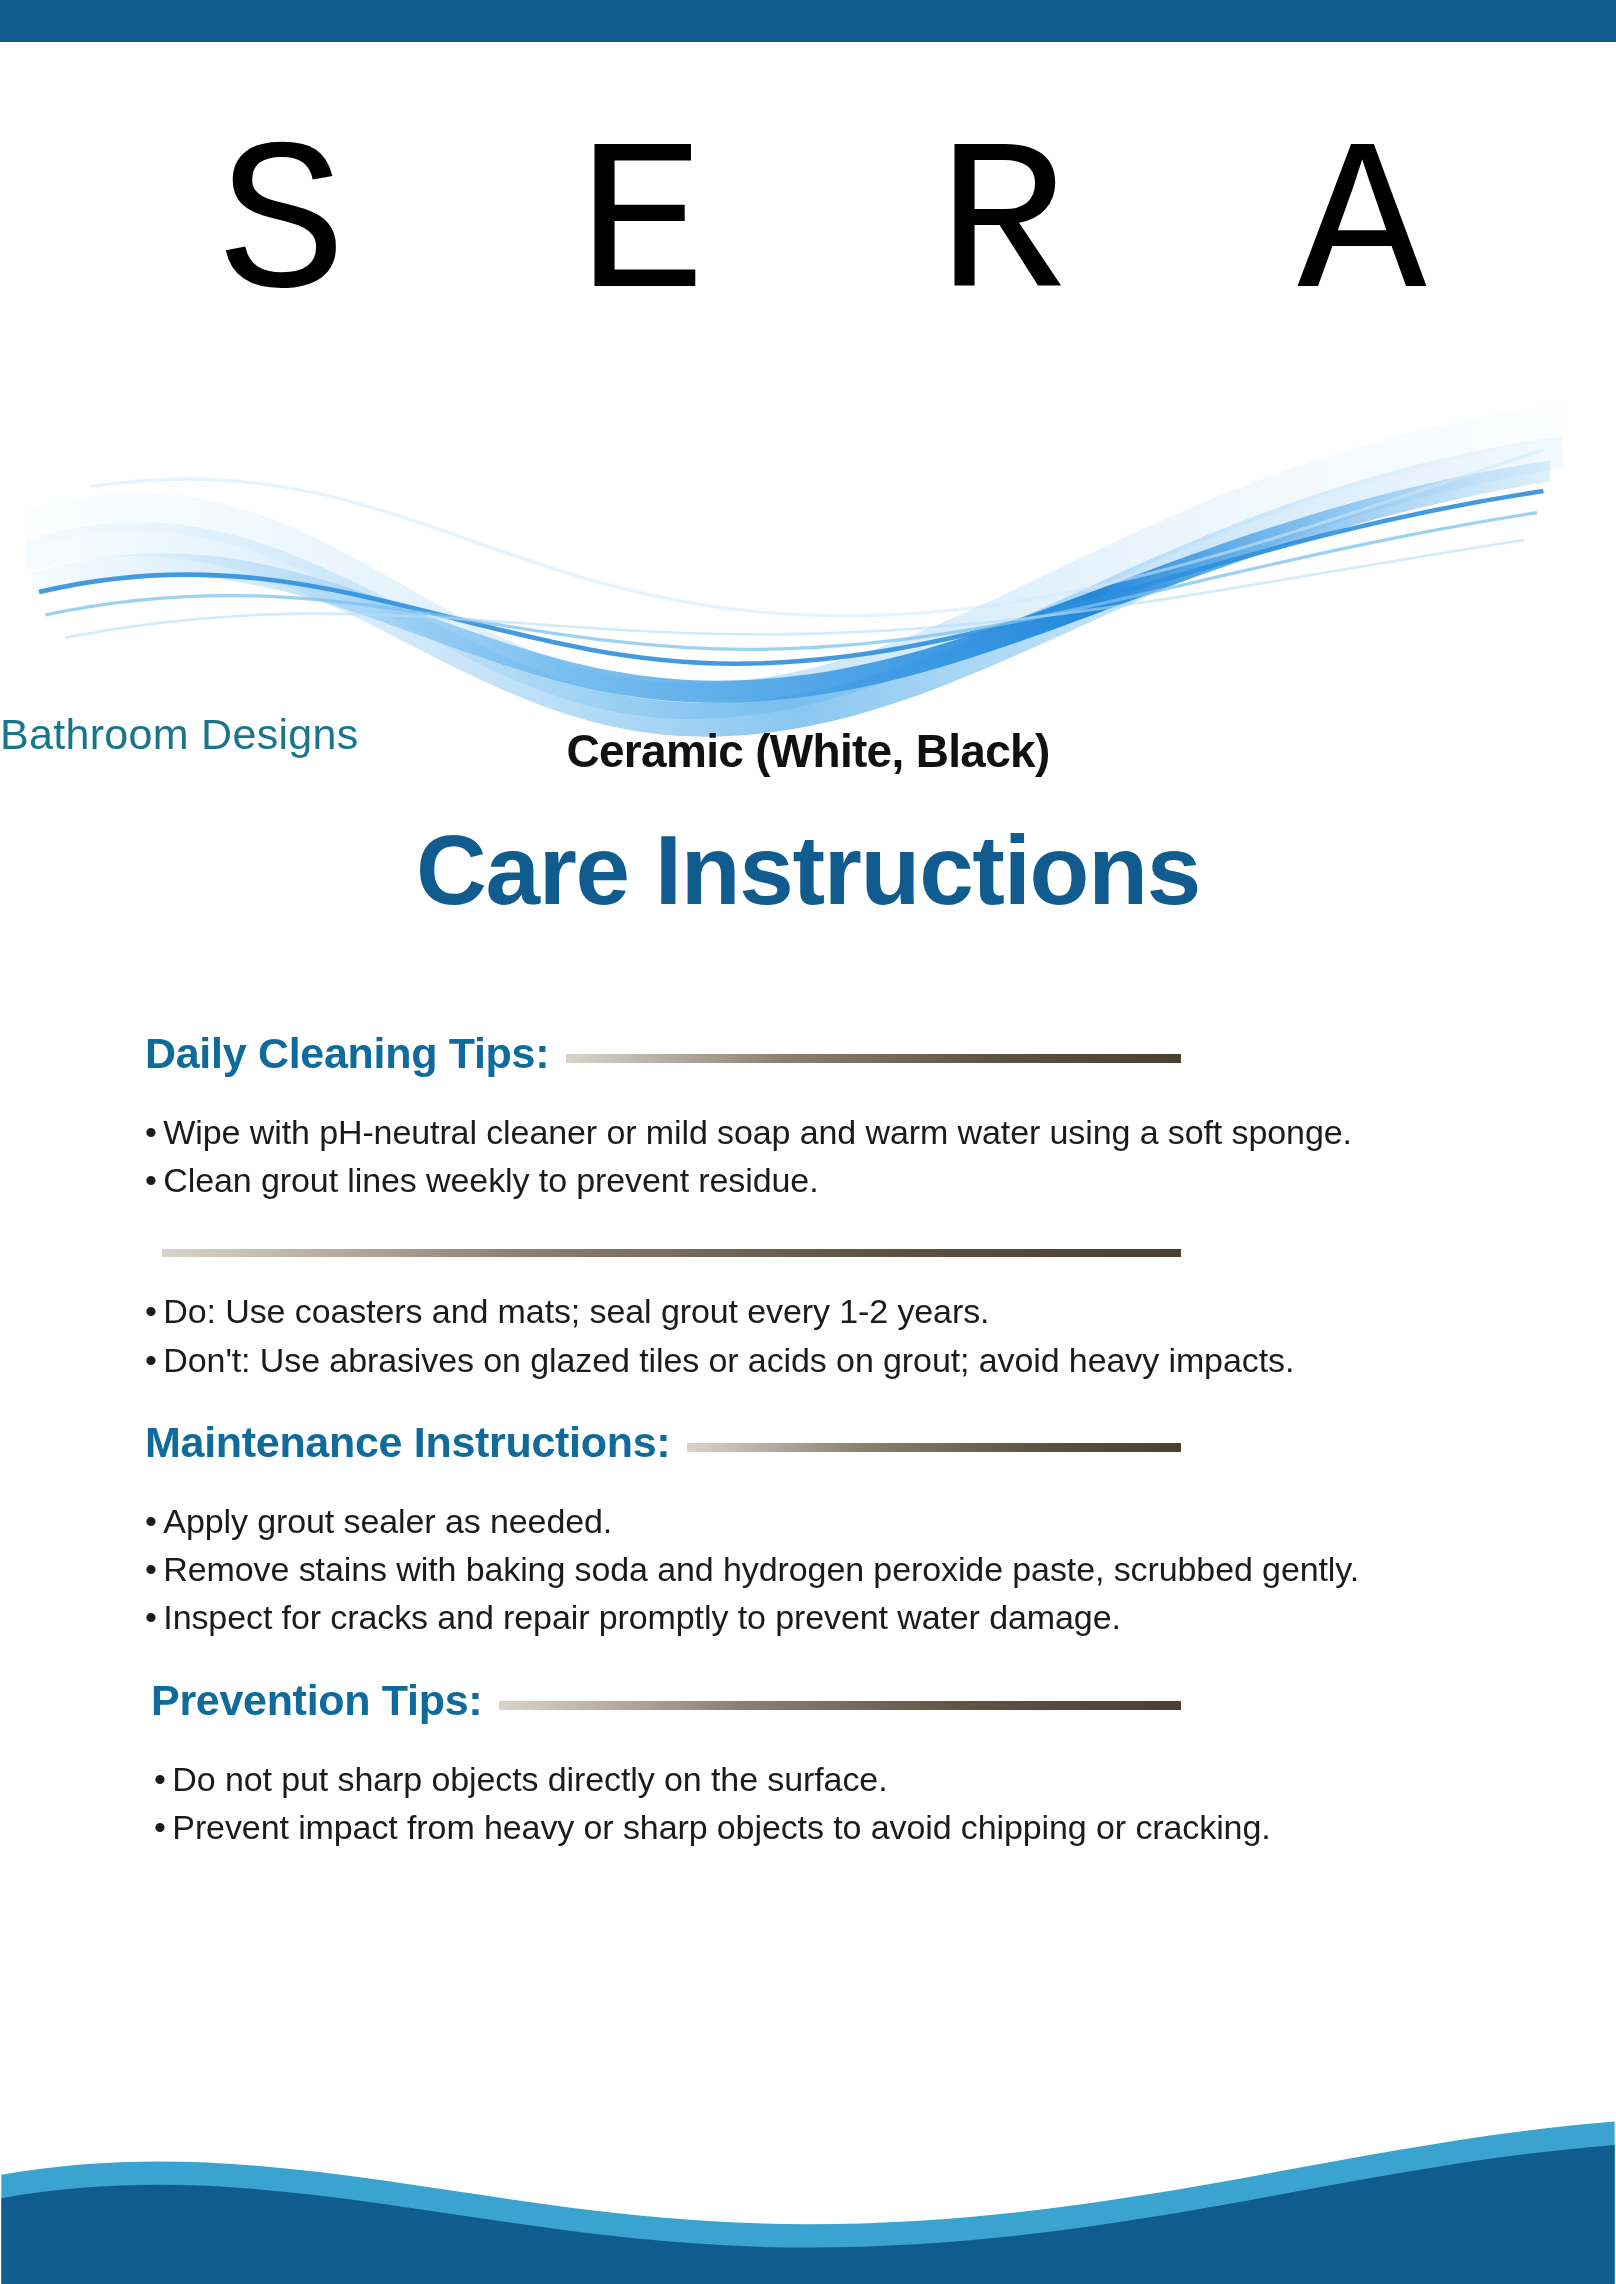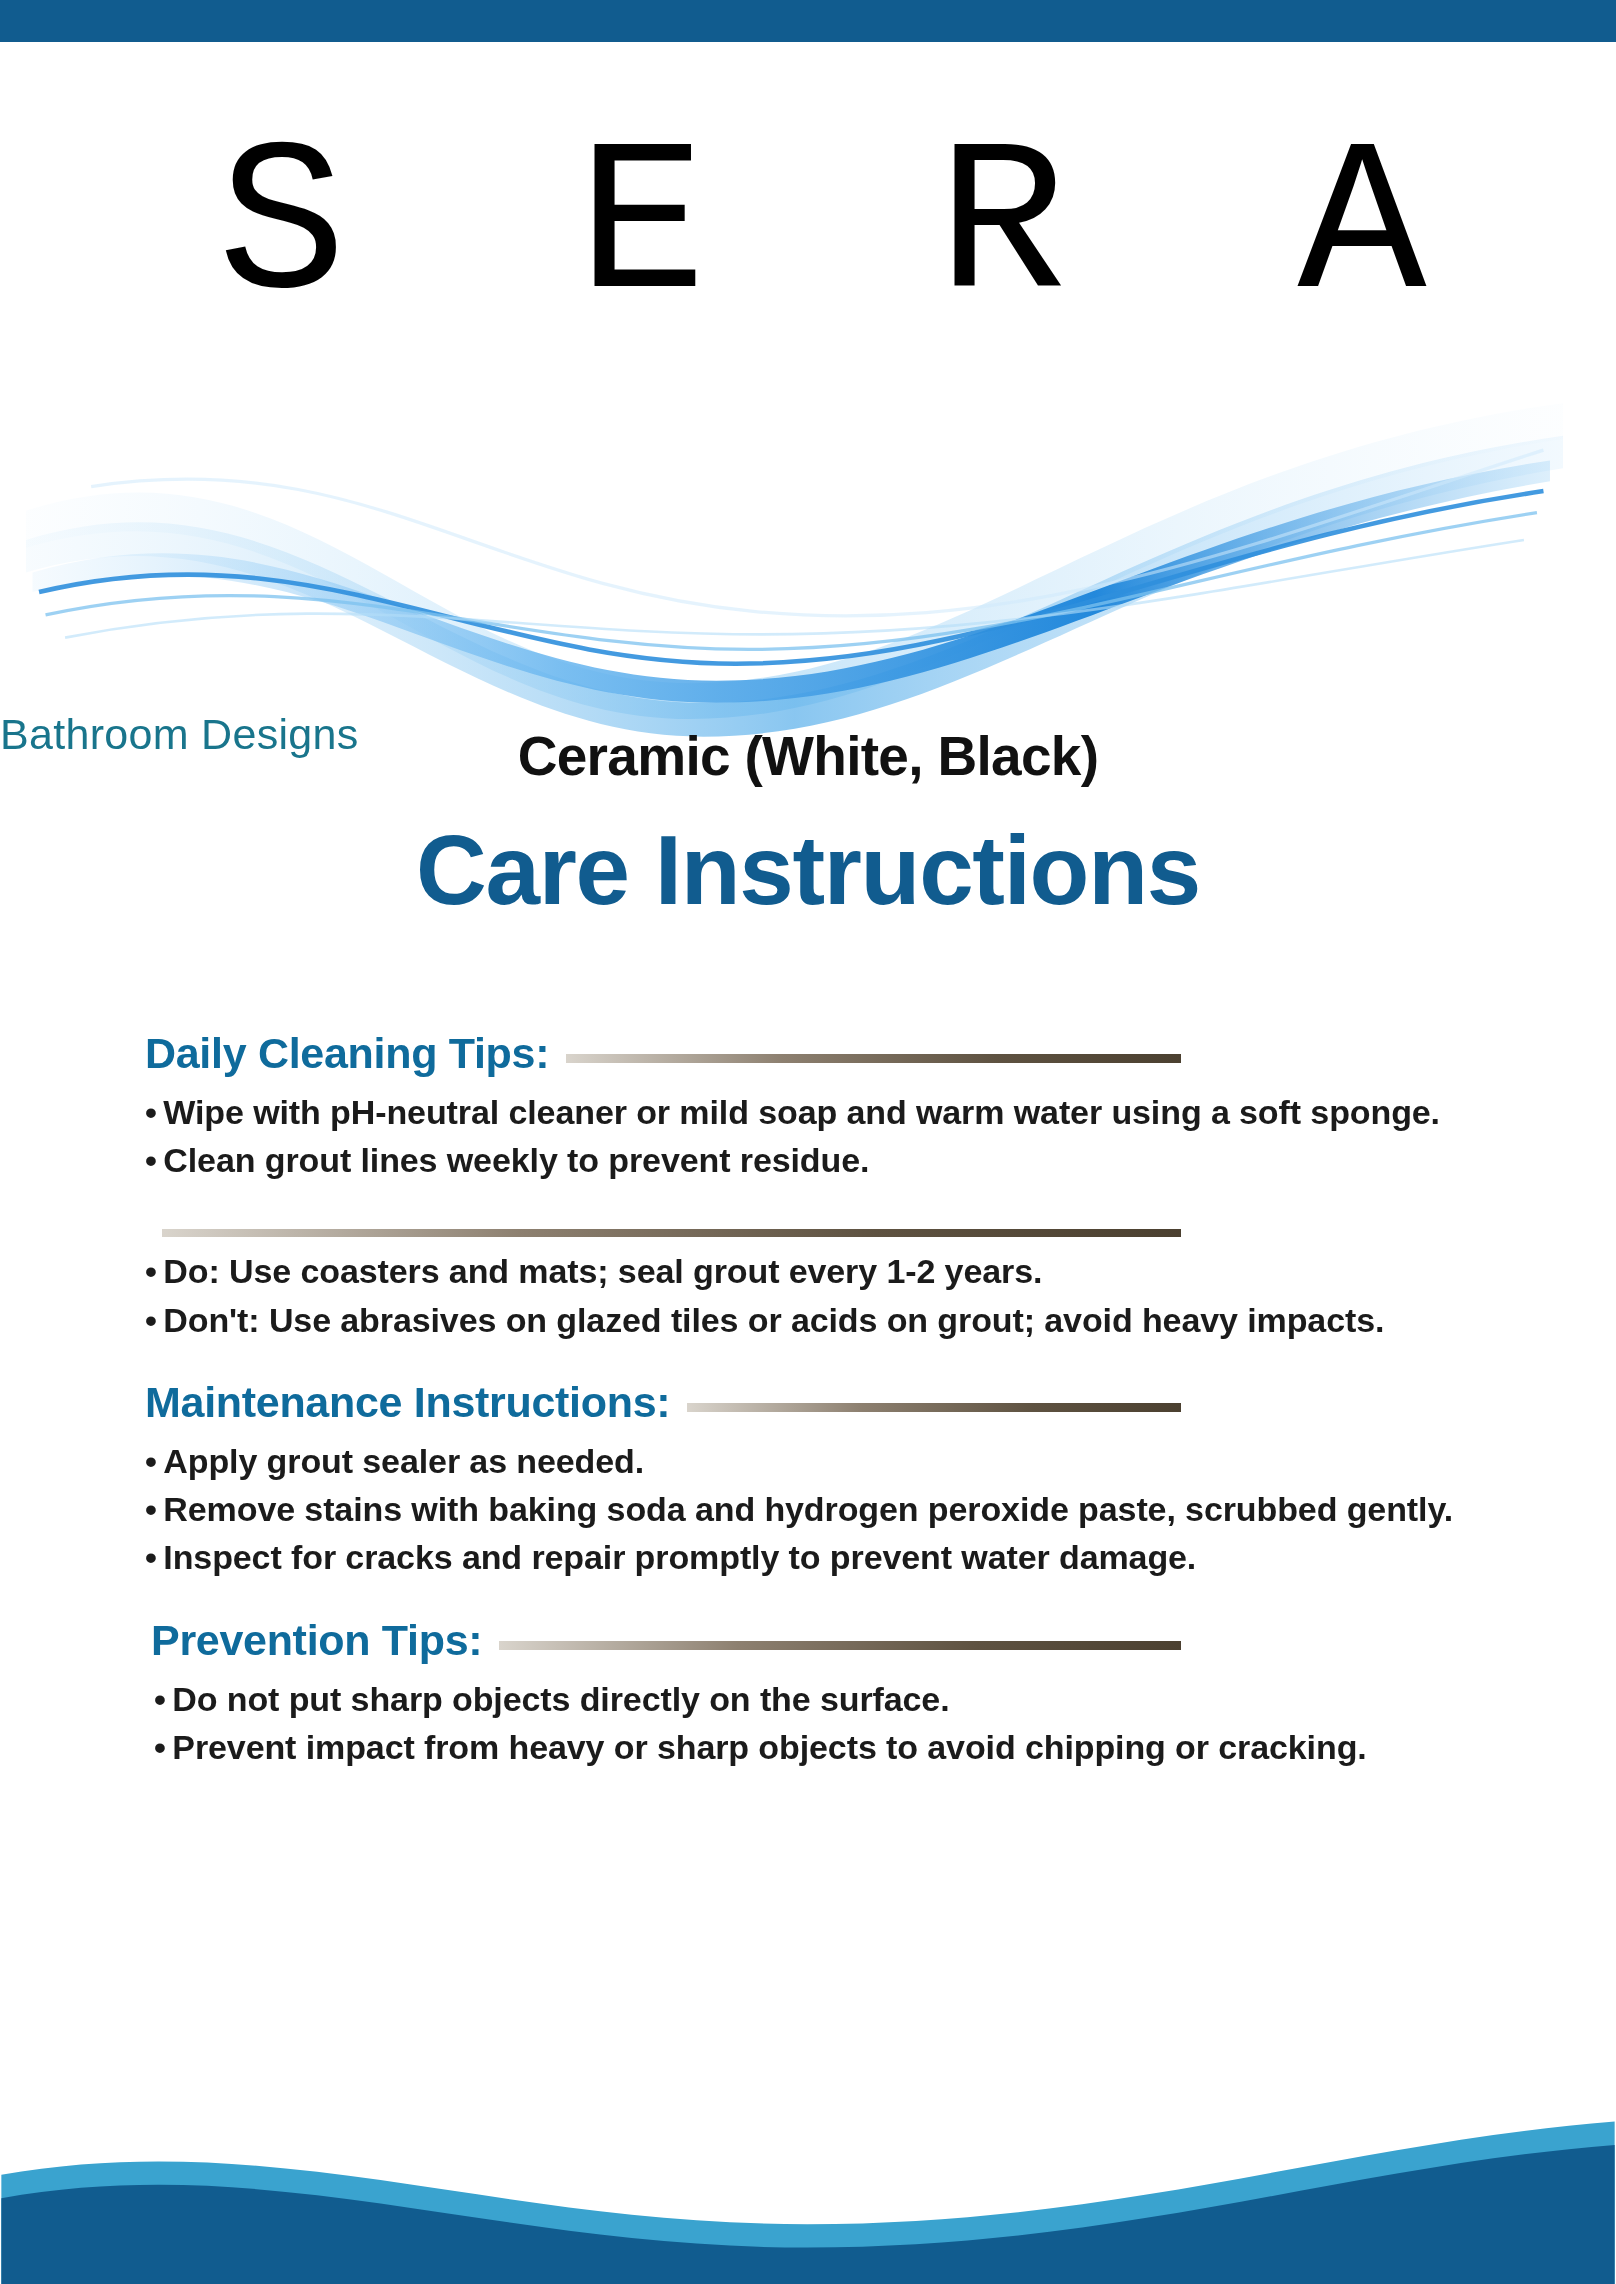--- a/index.html
+++ b/index.html
@@ -73,21 +73,21 @@
     letter-spacing: 0.3px;
   }
 
   
   .subtitle {
     position: absolute;
     top: 724px;
     left: 0;
     width: 1616px;
     text-align: center;
-    font-size: 55px;
+    font-size: 46px;
     font-weight: bold;
     color: #111111;
     letter-spacing: -0.7px;
   }
   .main-title {
     position: absolute;
     top: 819px;
     left: 0;
     width: 1616px;
     text-align: center;
@@ -125,22 +125,21 @@
   .sec-rule {
     flex: 1 1 auto;
     height: 8.5px;
     margin-left: 17px;
     margin-top: 10.4px;
     background: linear-gradient(to right, #d9d4cc 0%, #8d8070 35%, #5e5241 70%, #4b4030 100%);
   }
   .sec-body {
     padding-left: 145px;
     padding-right: 56px;
-    margin-top: 10px;
-    font-weight: bold;
+    margin-top: 30px;
   }
   .line {
     font-size: 34px;
     color: #1b1b1b;
     line-height: 1.42;
     letter-spacing: -0.1px;
     white-space: nowrap;
   }
   .line .b { margin-right: 6.5px; }
 

